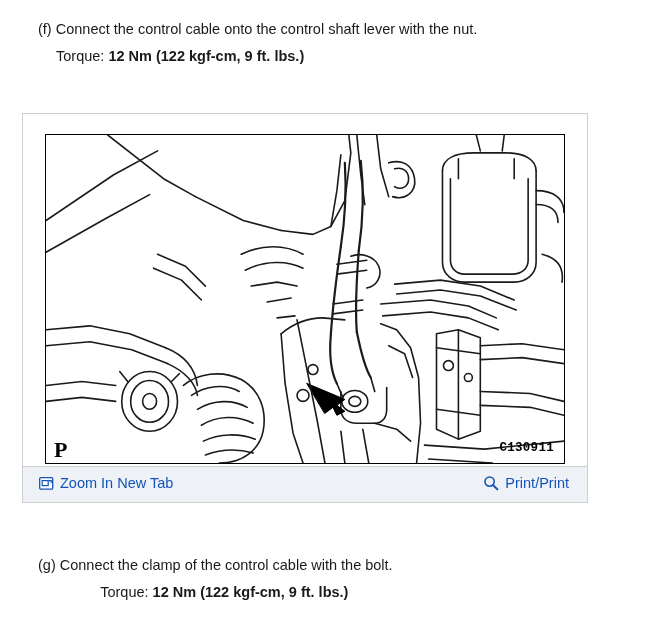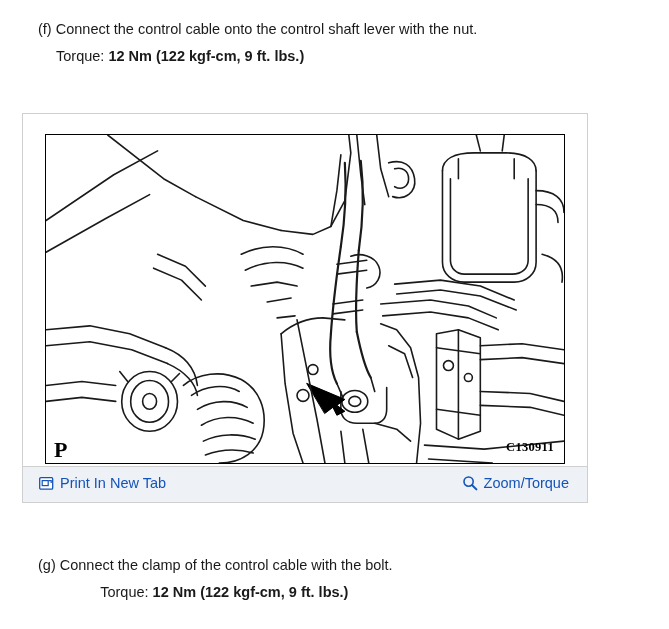--- a/index.html
+++ b/index.html
@@ -84,21 +84,21 @@
     font-family: "Liberation Serif", serif;
     font-size: 22px;
     font-weight: bold;
     color: #000;
     line-height: 1;
   }
   .fig-code {
     position: absolute;
     right: 10px;
     bottom: 8px;
-    font-family: Liberation Serif, serif;
+    font-family: Liberation Mono, monospace;
     font-size: 12.5px;
     font-weight: bold;
     letter-spacing: 0.3px;
     color: #000;
   }
 
   
   .figure-footer {
     position: absolute;
     left: 0;
@@ -268,31 +268,31 @@
 
     <div class="figure-footer">
       <a class="footer-link" id="open-new-tab">
         <span class="ico">
           <svg width="15" height="15" viewBox="0 0 15 15">
             <rect x="0.7" y="1.7" width="13" height="11.5" rx="1.2" fill="#ffffff" stroke="#1453b8" stroke-width="1.3"></rect>
             <rect x="3.2" y="4.6" width="6" height="5" fill="none" stroke="#1453b8" stroke-width="1.2"></rect>
             <path d="M9.6 4.6 L12.2 4.6 L12.2 7.0" fill="none" stroke="#1453b8" stroke-width="1.2"></path>
           </svg>
         </span>
-        <span class="lbl">Print In New Tab</span>
+        <span class="lbl">Zoom In New Tab</span>
       </a>
 
       <a class="footer-link" id="zoom-print">
         <span class="ico">
           <svg width="16" height="16" viewBox="0 0 16 16">
             <circle cx="6.6" cy="6.6" r="4.6" fill="none" stroke="#1453b8" stroke-width="1.6"></circle>
             <path d="M10.2 10.2 L14.4 14.4" stroke="#1453b8" stroke-width="2" stroke-linecap="round"></path>
           </svg>
         </span>
-        <span class="lbl">Zoom/Torque</span>
+        <span class="lbl">Print/Print</span>
       </a>
     </div>
   </div>
 
   <div class="step" id="step-g">
     <div class="step-line">(g) Connect the clamp of the control cable with the bolt.</div>
     <div class="torque-line">
       <span class="torque-label">Torque: </span><span class="torque-value">12 Nm (122 kgf-cm, 9 ft. lbs.)</span>
     </div>
   </div>

